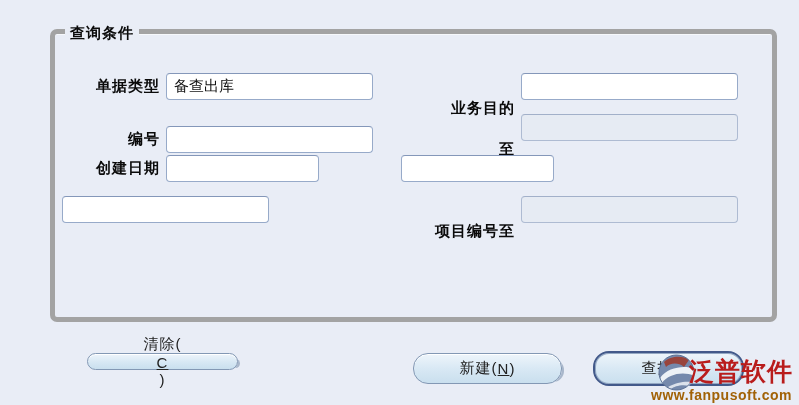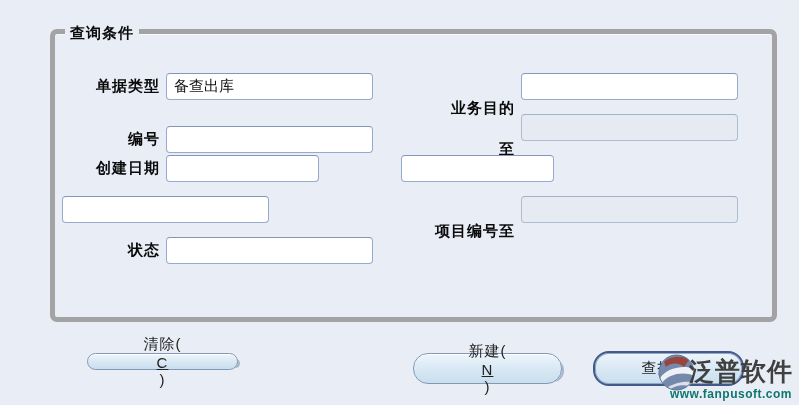--- a/index.html
+++ b/index.html
@@ -45,36 +45,36 @@
   
   .btn {
     position:absolute; display:flex; align-items:center; justify-content:center;
     font-family:inherit; font-size:15px; color:#222; letter-spacing:1px;
     background:linear-gradient(180deg,#eef5fb 0%,#d8e8f4 52%,#c9dfee 100%);
     border:1px solid #8398b4; border-radius:15px; cursor:pointer;
     box-shadow: 6px 2px 0 -4px #a9b7cb, inset 0 1px 0 #ffffff;
   }
   .btn .mn { text-decoration:underline; }
   #btn-clear { left:87px;  top:353px; width:151px; height:17px;flex-direction:column; }
-  #btn-new   { left:413px; top:353px; width:149px; height:31px;flex-direction:column; }
+  #btn-new   { left:413px; top:353px; width:149px; height:31px; }
   #btn-find  {
     left:593px; top:351px; width:151px; height:35px;
     border:2px solid #42598a; border-radius:16px;
     box-shadow: inset 0 0 0 1px #93a8c3;
   }
   
   .wm-logo { position:absolute; left:658px; top:354px; width:37px; height:37px; z-index:5; }
   .wm-brand {
     position:absolute; right:6px; top:355px; z-index:5;
-    font-size:25px; font-weight:700; color:#404040; letter-spacing:1px;
+    font-size:25px; font-weight:700; color:#b91c1c; letter-spacing:1px;
     white-space:nowrap;
   }
   .wm-url {
     position:absolute; right:7px; top:387px; z-index:5;
-    font-size:12px; font-weight:700; color:#0f766e; letter-spacing:0.5px;
+    font-size:14px; font-weight:700; color:#a16207; letter-spacing:0.5px;
     white-space:nowrap;
   }
 </style>
 </head>
 <body>
 
 <div class="page">
 
   <div class="panel">
     <span class="legend">查询条件</span>
@@ -86,24 +86,20 @@
   </div>
   <div class="row lcol" style="top:126px">
     <label class="flabel">编号</label>
     <input class="fin w-l" value="" style="">
   </div>
   <div class="row lcol" style="top:155px">
     <label class="flabel">创建日期</label>
     <input class="fin n" value="" style="">
   </div>
   <div class="row lcol" style="top:196px">
-    <input class="fin w-l" value="" style="">
-  </div>
-  <div class="row lcol" style="top:237px">
-    <label class="flabel">状态</label>
     <input class="fin w-l" value="" style="">
   </div>
 
   <div class="row rcol" style="top:73px">
     <label class="flabel">业务目的</label>
     <input class="fin w-r" value="" style="">
   </div>
   <div class="row rcol" style="top:114px">
     <label class="flabel">至</label>
     <input class="fin w-r disabled" disabled="" value="" style="">

